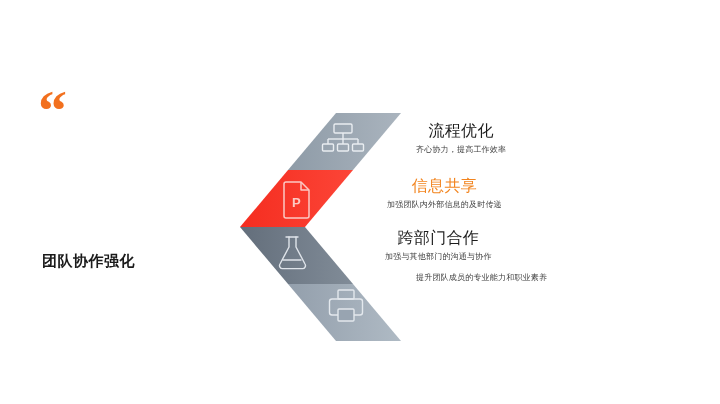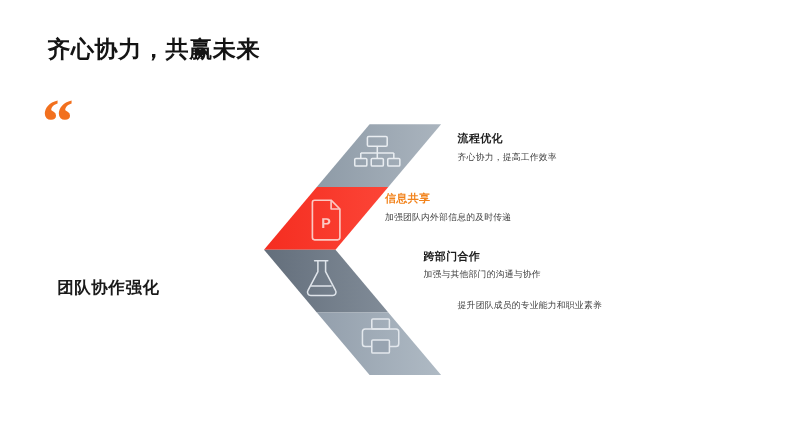--- a/index.html
+++ b/index.html
@@ -42,21 +42,21 @@
     font-size: 58px;
     line-height: 1;
     font-weight: bold;
     color: #f2701e;
     font-family: "Liberation Serif", "DejaVu Serif", serif;
     user-select: none;
   }
 
   #left-caption {
     position: absolute;
-    left: 52px;
+    left: 42px;
     top: 252px;
     font-size: 15px;
     font-weight: bold;
     color: #1a1a1a;
     letter-spacing: 0.5px;
     white-space: nowrap;
   }
 
   
   #chevron-graphic {
@@ -72,48 +72,48 @@
     height: 212px;
     overflow: visible;
   }
 
   
   .text-block {
     position: absolute;
     white-space: nowrap;
   }
   .block-title {
-    font-size: 10px;
-    font-weight: bold;
+    font-size: 16px;
+    font-weight: normal;
     color: #1d1d1d;
     letter-spacing: 0.3px;
     line-height: 1.25;
+    text-align: center;
   }
   .block-title.accent {
     color: #f2841e;
   }
   .block-desc {
     font-size: 8px;
     color: #3d3d3d;
     letter-spacing: 0.2px;
     line-height: 1.4;
     margin-top: 3px;
   }
 
   #block-1 { left: 416px; top: 121px; }
-  #block-2 { left: 350px; top: 176px; }
+  #block-2 { left: 387px; top: 176px; }
   #block-3 { left: 385px; top: 228px; }
   #block-4 { left: 416px; top: 269px; }
 </style>
 </head>
 <body>
 
 <div id="slide">
 
-  <div id="slide-title">齐心协力，共赢未来</div>
 
   <div id="quote-mark">“</div>
 
   <div id="left-caption">团队协作强化</div>
 
   <div id="chevron-graphic">
     <svg viewBox="0 0 165 212" xmlns="http://www.w3.org/2000/svg">
       <defs>
         <linearGradient id="g1" x1="0" y1="0" x2="1" y2="0">
           <stop offset="0" stop-color="#8e9ba7"></stop>

